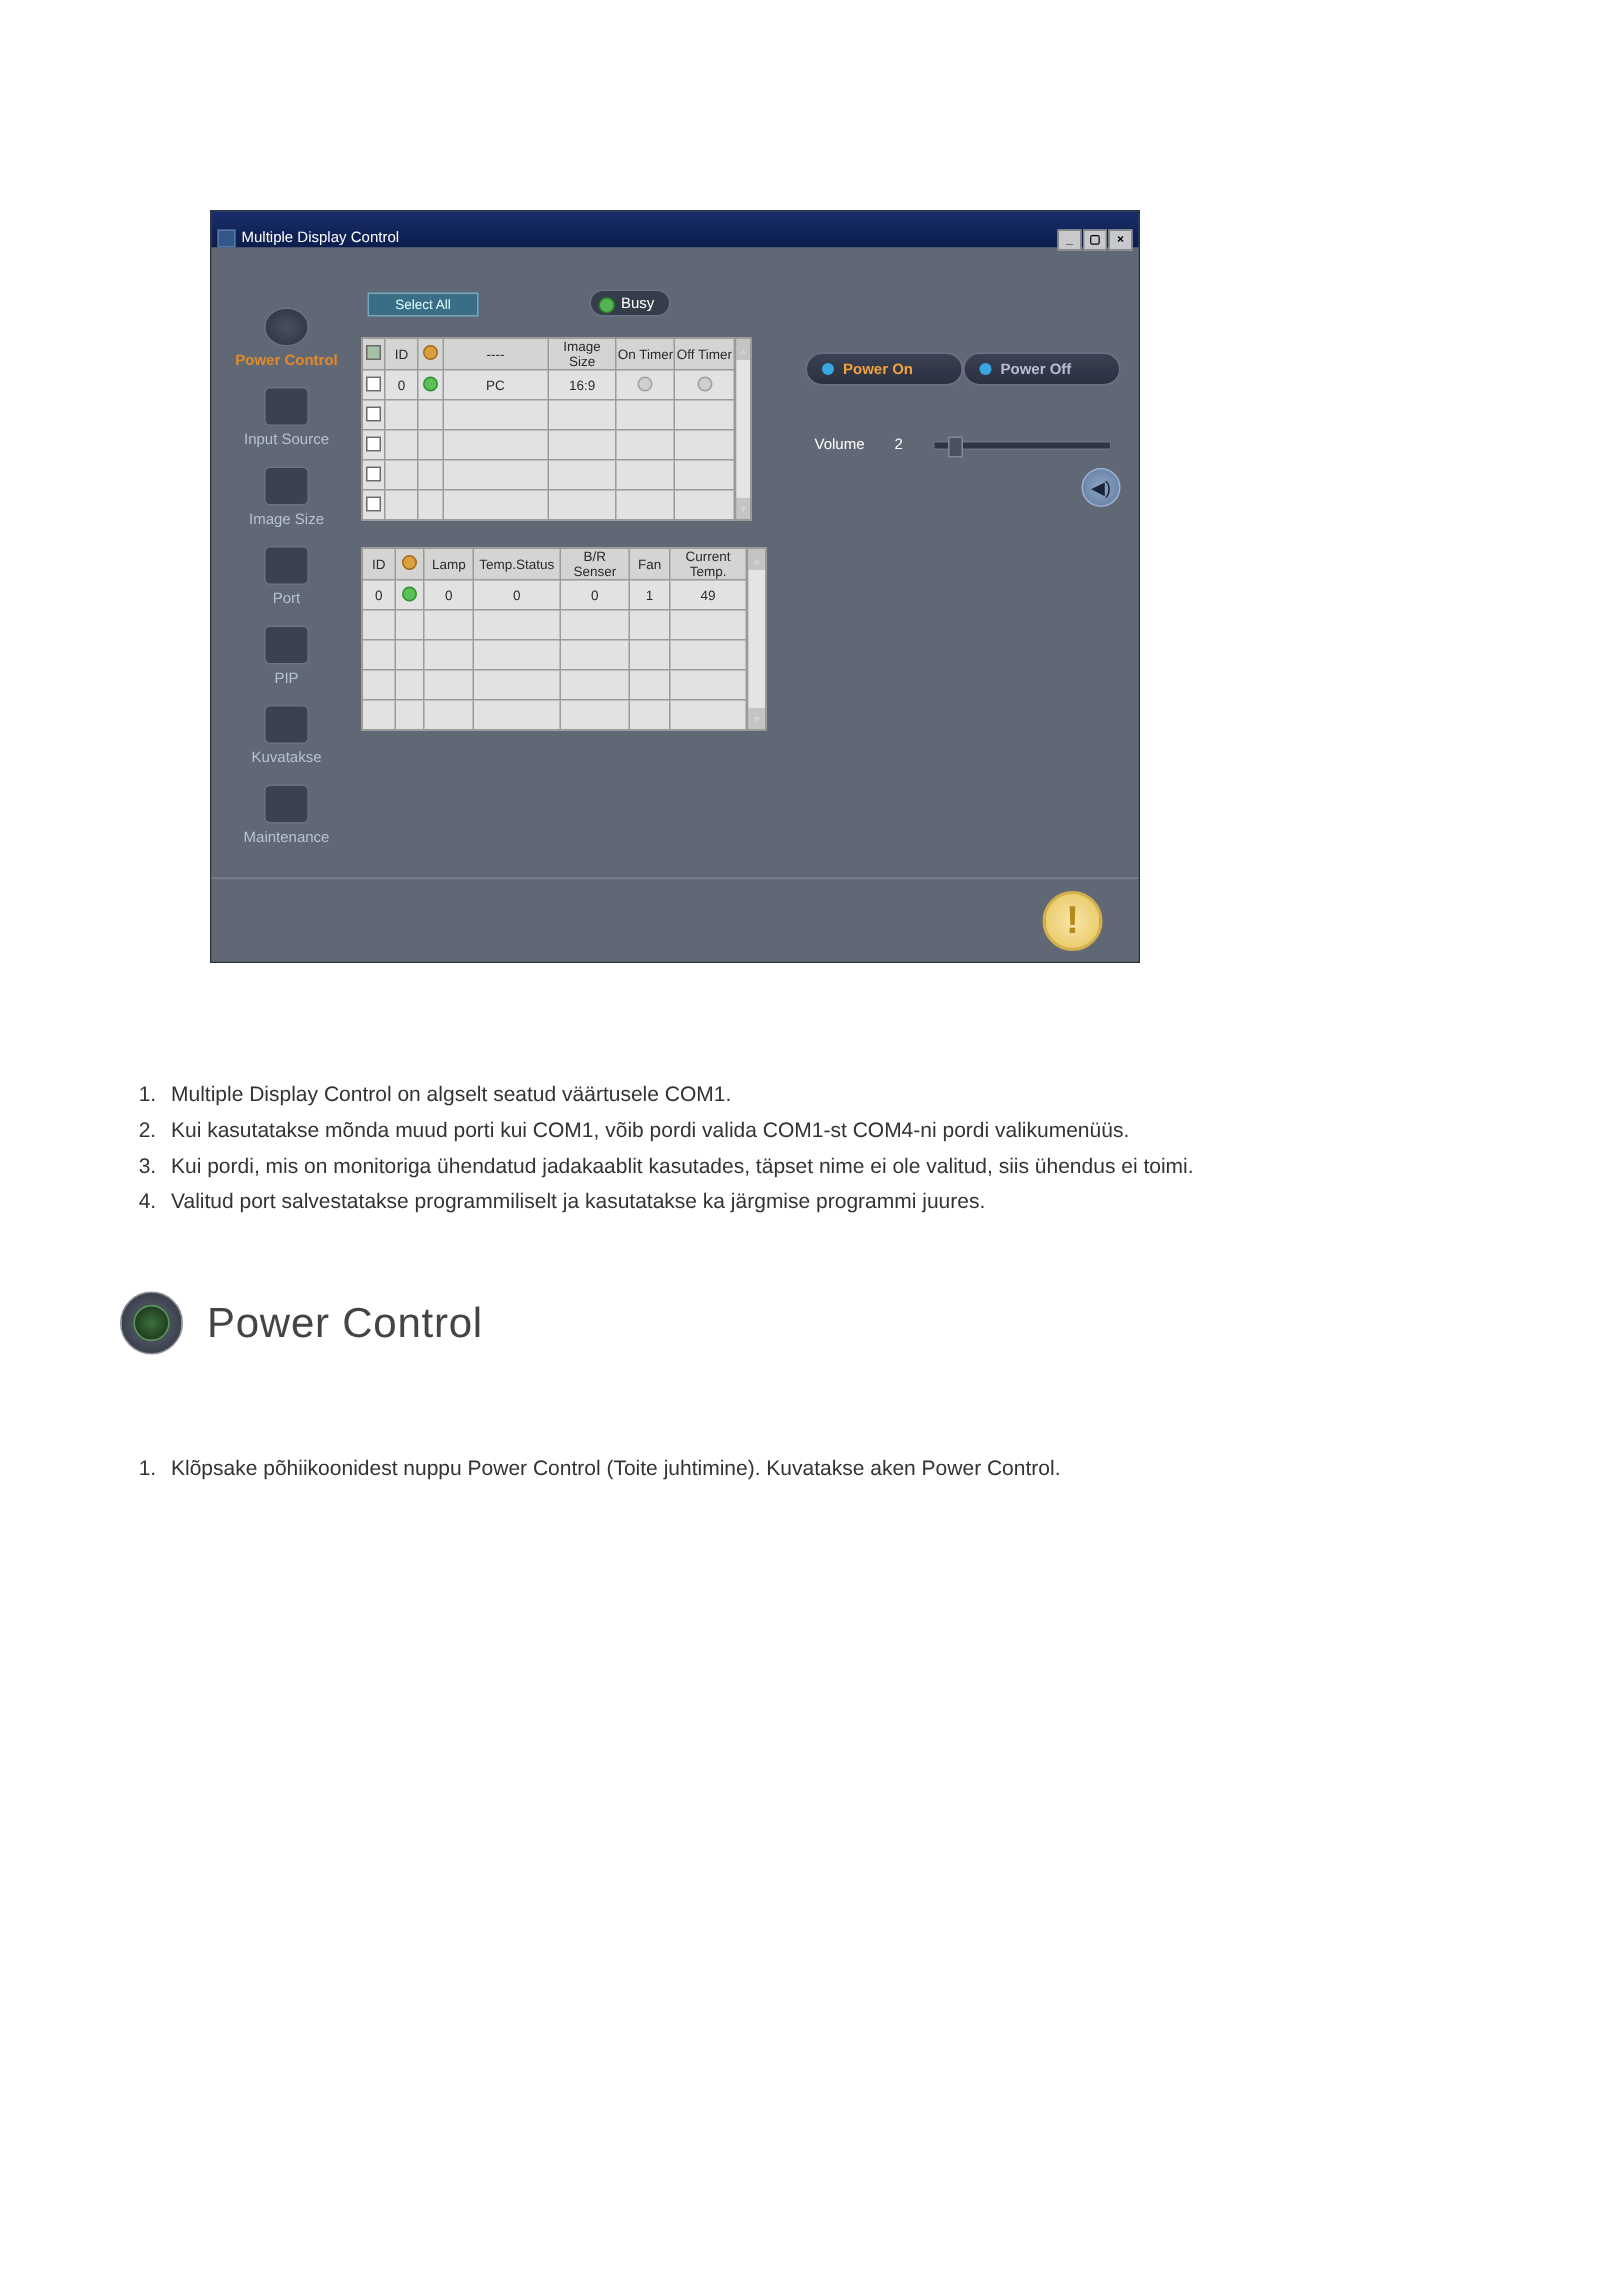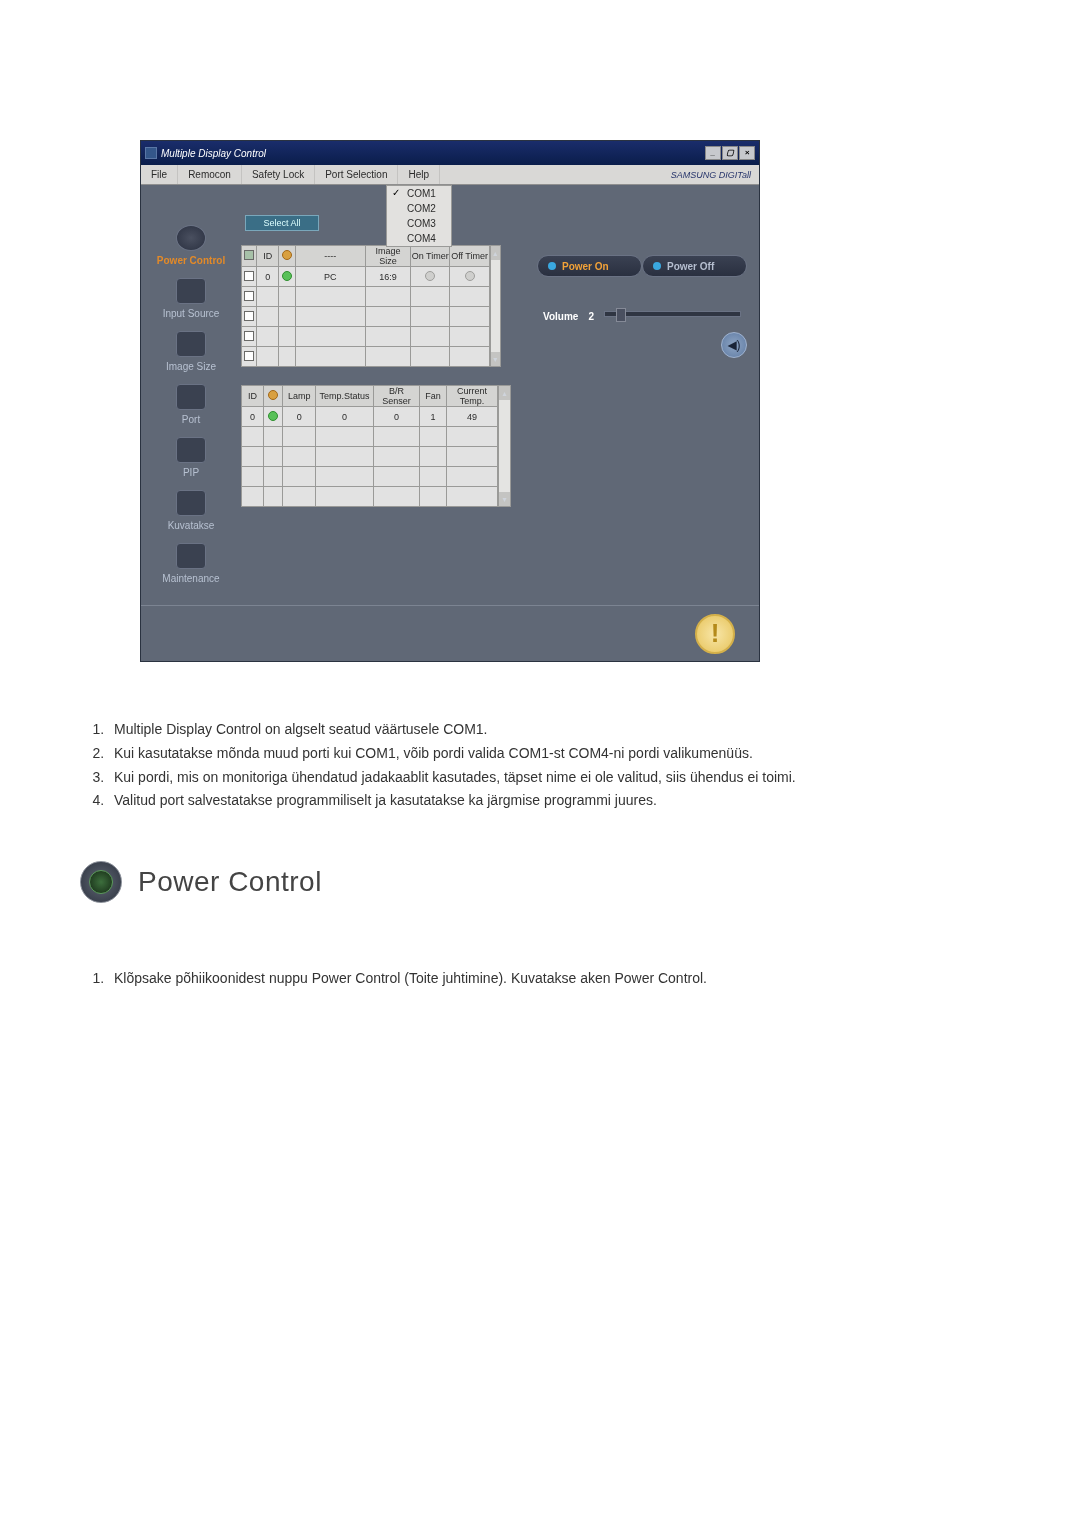--- a/index.html
+++ b/index.html
@@ -20,25 +20,24 @@
     background: #606876;
     font-size: 10px;
     color: #cfd4dc;
   }
 
   
   .titlebar {
     height: 18px;
     background: linear-gradient(#1a2d6b, #0a1d4b);
     display: flex;
-    align-items: center;
+    align-items: flex-start;
     padding: 12px 4px;
     font-size: 10px;
     color: #fff;
-    font-style: italic;
   }
   .titlebar .ticon {
     width: 12px; height: 12px;
     background: #34578a;
     margin-right: 4px;
     border: 1px solid #5a77a6;
   }
   .winbtns {
     margin-left: auto;
     display: flex; gap: 1px;
@@ -182,23 +181,23 @@
     padding:0 10px;
     font-size:10px; font-weight:bold;
   }
   .pwrbtn.on span.lbl{ color:#f2a238; }
   .pwrbtn.off span.lbl{ color:#b6bfd0; }
   .dot{ width:8px; height:8px; border-radius:50%; }
   .dot.blue{ background:#3aa8e0; }
 
   .volrow{
     margin-top:34px;
-    display:flex; align-items:flex-start; gap:10px;
+    display:flex; align-items:center; gap:20px;
     padding:0 6px;
-    font-size:10px; color:#fff; font-weight:bold;
+    font-size:10px; color:#fff; font-weight:normal;
   }
   .voltrack{
     flex:1; height:6px; background:#2f3542; border:1px solid #6a7284;
     position:relative;
   }
   .volhandle{
     position:absolute; left:8%; top:-4px;
     width:10px; height:14px;
     background:#4a5060; border:1px solid #858a97;
   }
@@ -270,21 +269,21 @@
   .exicon{
     width:40px; height:40px; border-radius:50%;
     background:radial-gradient(#f8e6a8,#e6c35a);
     border:2px solid #d4b04a;
     display:flex; align-items:center; justify-content:center;
     font-size:26px; color:#b48a1a; font-weight:bold;
   }
 
   
   ol.doc-list{
-    margin-top:56px;
+    margin-top:76px;
     margin-left:28px;
     font-size:14px;
     color:#333;
     line-height:1.7;
   }
   ol.doc-list li{ padding-left:6px;}
 
   .section-row{
     margin-top:48px;
     display:flex; align-items:center; gap:16px;
@@ -319,35 +318,20 @@
   <div class="titlebar">
     <div class="ticon"></div>
     <span>Multiple Display Control</span>
     <div class="winbtns">
       <div class="winbtn">_</div>
       <div class="winbtn">▢</div>
       <div class="winbtn">×</div>
     </div>
   </div>
 
-  <div class="menubar">
-    <div class="mitem">File</div>
-    <div class="mitem">Remocon</div>
-    <div class="mitem">Safety Lock</div>
-    <div class="mitem">Port Selection</div>
-    <div class="mitem">Help</div>
-    <div class="brand">SAMSUNG DIGITall</div>
-
-    <div class="dropdown">
-      <div class="dditem ddcheck">COM1</div>
-      <div class="dditem">COM2</div>
-      <div class="dditem">COM3</div>
-      <div class="dditem">COM4</div>
-    </div>
-  </div>
 
   <div class="workspace">
 
     <div class="sidebar">
       <div class="sb-item">
         <div class="sb-icon pc"></div>
         <div class="sb-label orange">Power Control</div>
       </div>
       <div class="sb-item">
         <div class="sb-icon"></div>

